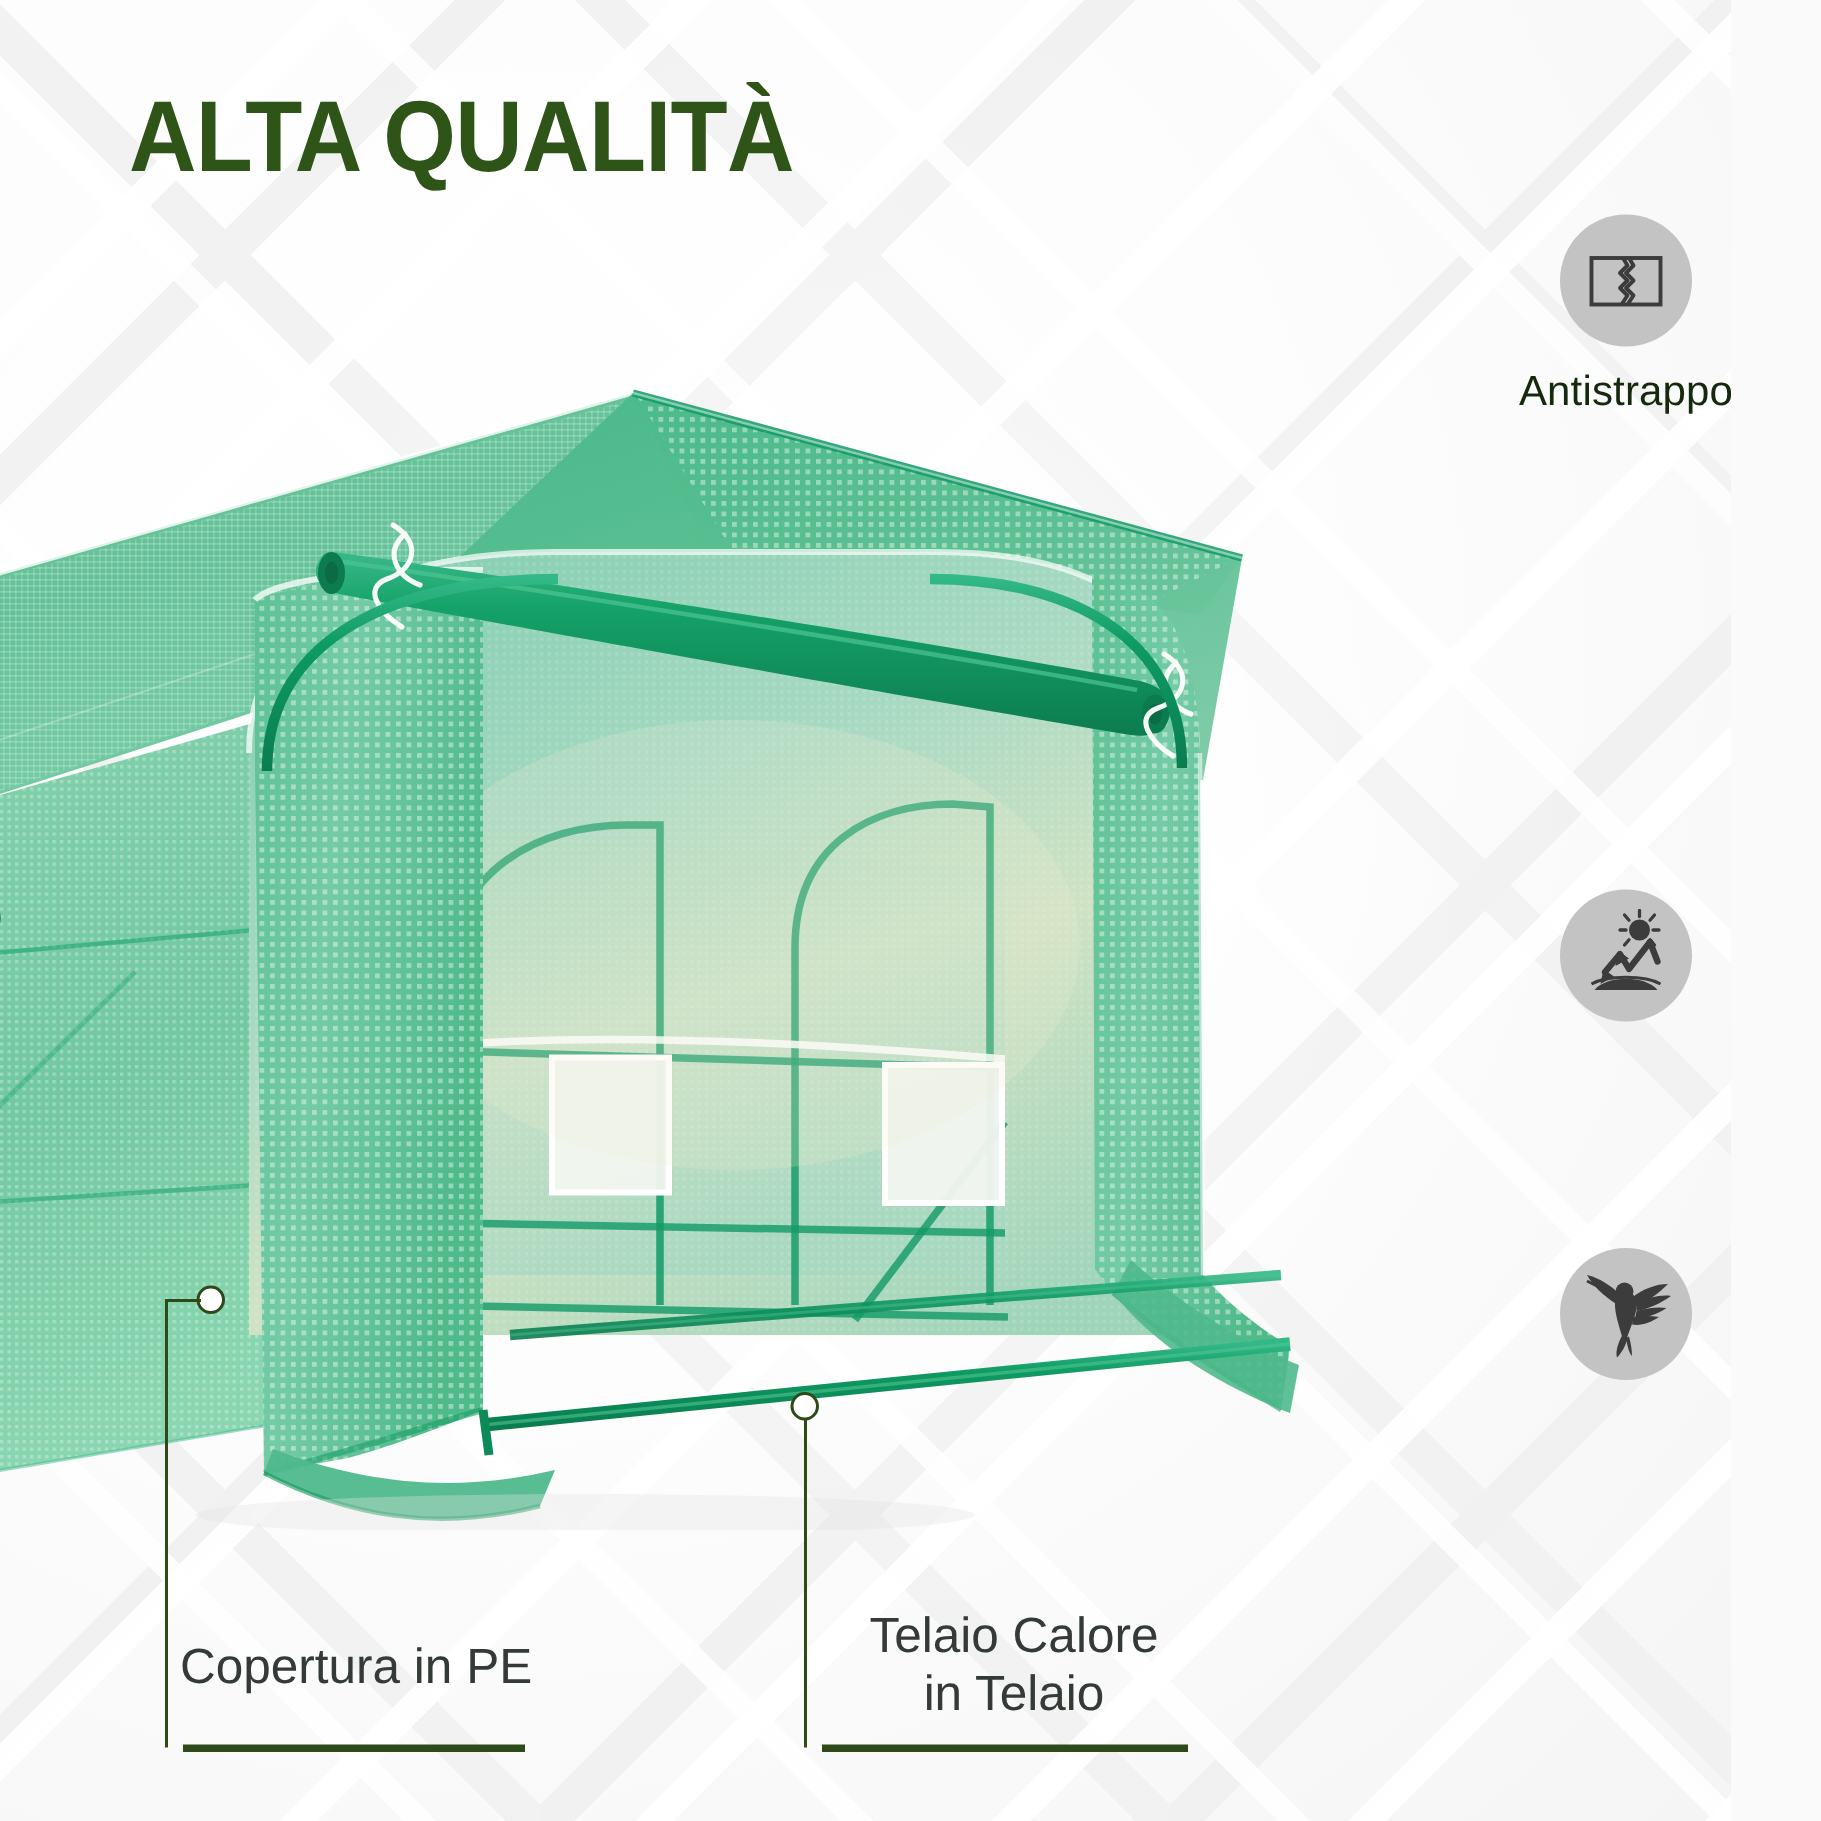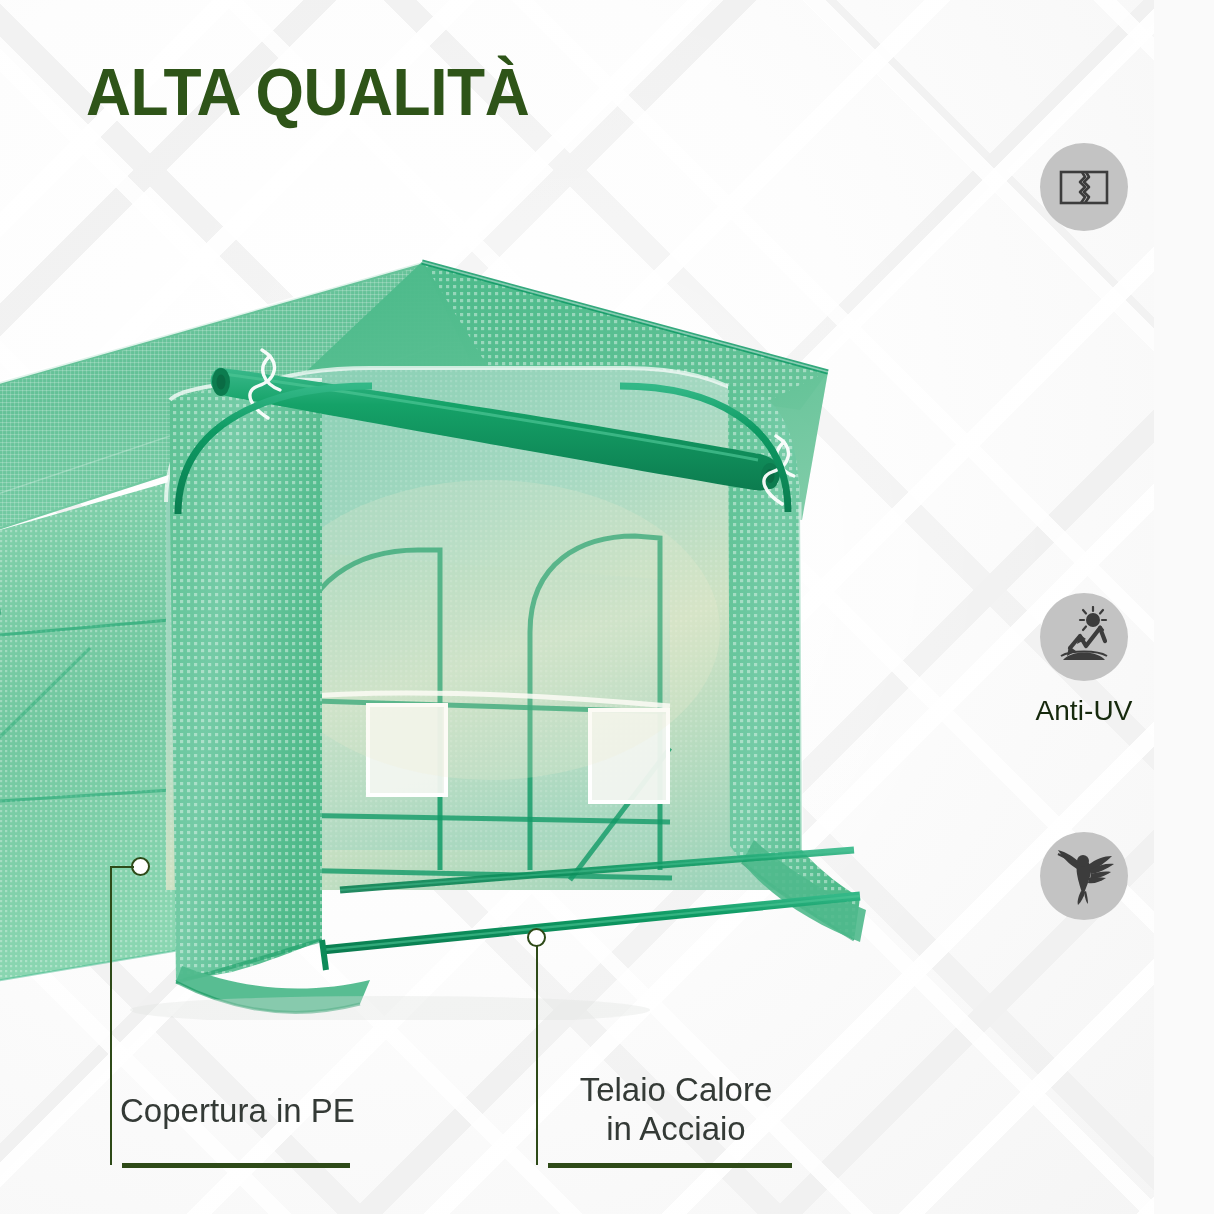--- a/index.html
+++ b/index.html
@@ -325,20 +325,21 @@
   </div>
 
   <div class="feature" id="feature-0">
     <div class="feat-circle">
       <svg width="58" height="58" viewBox="0 0 58 58">
         <rect x="6" y="14" width="46" height="31" fill="none" stroke="#3c3c3c" stroke-width="2.6"></rect>
         <path d="M27,14 L30,19 L25,24 L30,29 L25,34 L30,39 L26,45" fill="none" stroke="#3c3c3c" stroke-width="2.6" stroke-linejoin="round"></path>
         <path d="M31,14 L34,19 L29,24 L34,29 L29,34 L34,39 L30,45" fill="none" stroke="#3c3c3c" stroke-width="2.6" stroke-linejoin="round"></path>
       </svg>
     </div>
+    <div class="feat-label">Antistrappo</div>
   </div>
 
 
   <div class="feature" id="feature-2">
     <div class="feat-circle">
       <svg width="62" height="62" viewBox="0 0 62 62">
 
         <circle cx="40" cy="14" r="7" fill="#3c3c3c"></circle>
         <g stroke="#3c3c3c" stroke-width="2.2" stroke-linecap="round">
           <line x1="40" y1="1" x2="40" y2="5"></line>
@@ -353,21 +354,20 @@
         <path d="M47,22 L33,40 L27,30 L17,42" fill="none" stroke="#3c3c3c" stroke-width="4.2" stroke-linejoin="round" stroke-linecap="round"></path>
         <path d="M47,22 L52,35" fill="none" stroke="#3c3c3c" stroke-width="4.2" stroke-linecap="round"></path>
 
         <path d="M16,40 L14,50 L23,45 Z" fill="#3c3c3c"></path>
         <path d="M26,28 L24,38 L33,33 Z" fill="#3c3c3c"></path>
 
         <path d="M10,54 C18,44 44,44 52,54 Z" fill="#3c3c3c"></path>
         <path d="M8,50 C18,44 44,44 54,50" fill="none" stroke="#3c3c3c" stroke-width="2"></path>
       </svg>
     </div>
-    <div class="feat-label">Anti-UV</div>
   </div>
 
   <div class="feature" id="feature-3">
     <div class="feat-circle">
       <svg width="64" height="62" viewBox="0 0 64 62">
 
         <path d="M30,16 C36,15 40,20 39,27 C38,34 34,42 31,52 C29,44 26,36 25,29 C24,21 25,17 30,16 Z" fill="#3c3c3c"></path>
 
         <circle cx="31" cy="16" r="6" fill="#3c3c3c"></circle>
 
@@ -393,18 +393,18 @@
     <div class="co-line co-v"></div>
     <div class="co-label">Copertura in PE</div>
     <div class="co-rule"></div>
   </div>
 
   <div class="callout" id="callout-2">
     <div class="co-dot"></div>
     <div class="co-line co-v"></div>
     <div class="co-label">
       <span>Telaio Calore</span><br>
-      <span>in Acciaio</span>
+      <span>in Telaio</span>
     </div>
     <div class="co-rule"></div>
   </div>
 
 </div>
 
 </body></html>

